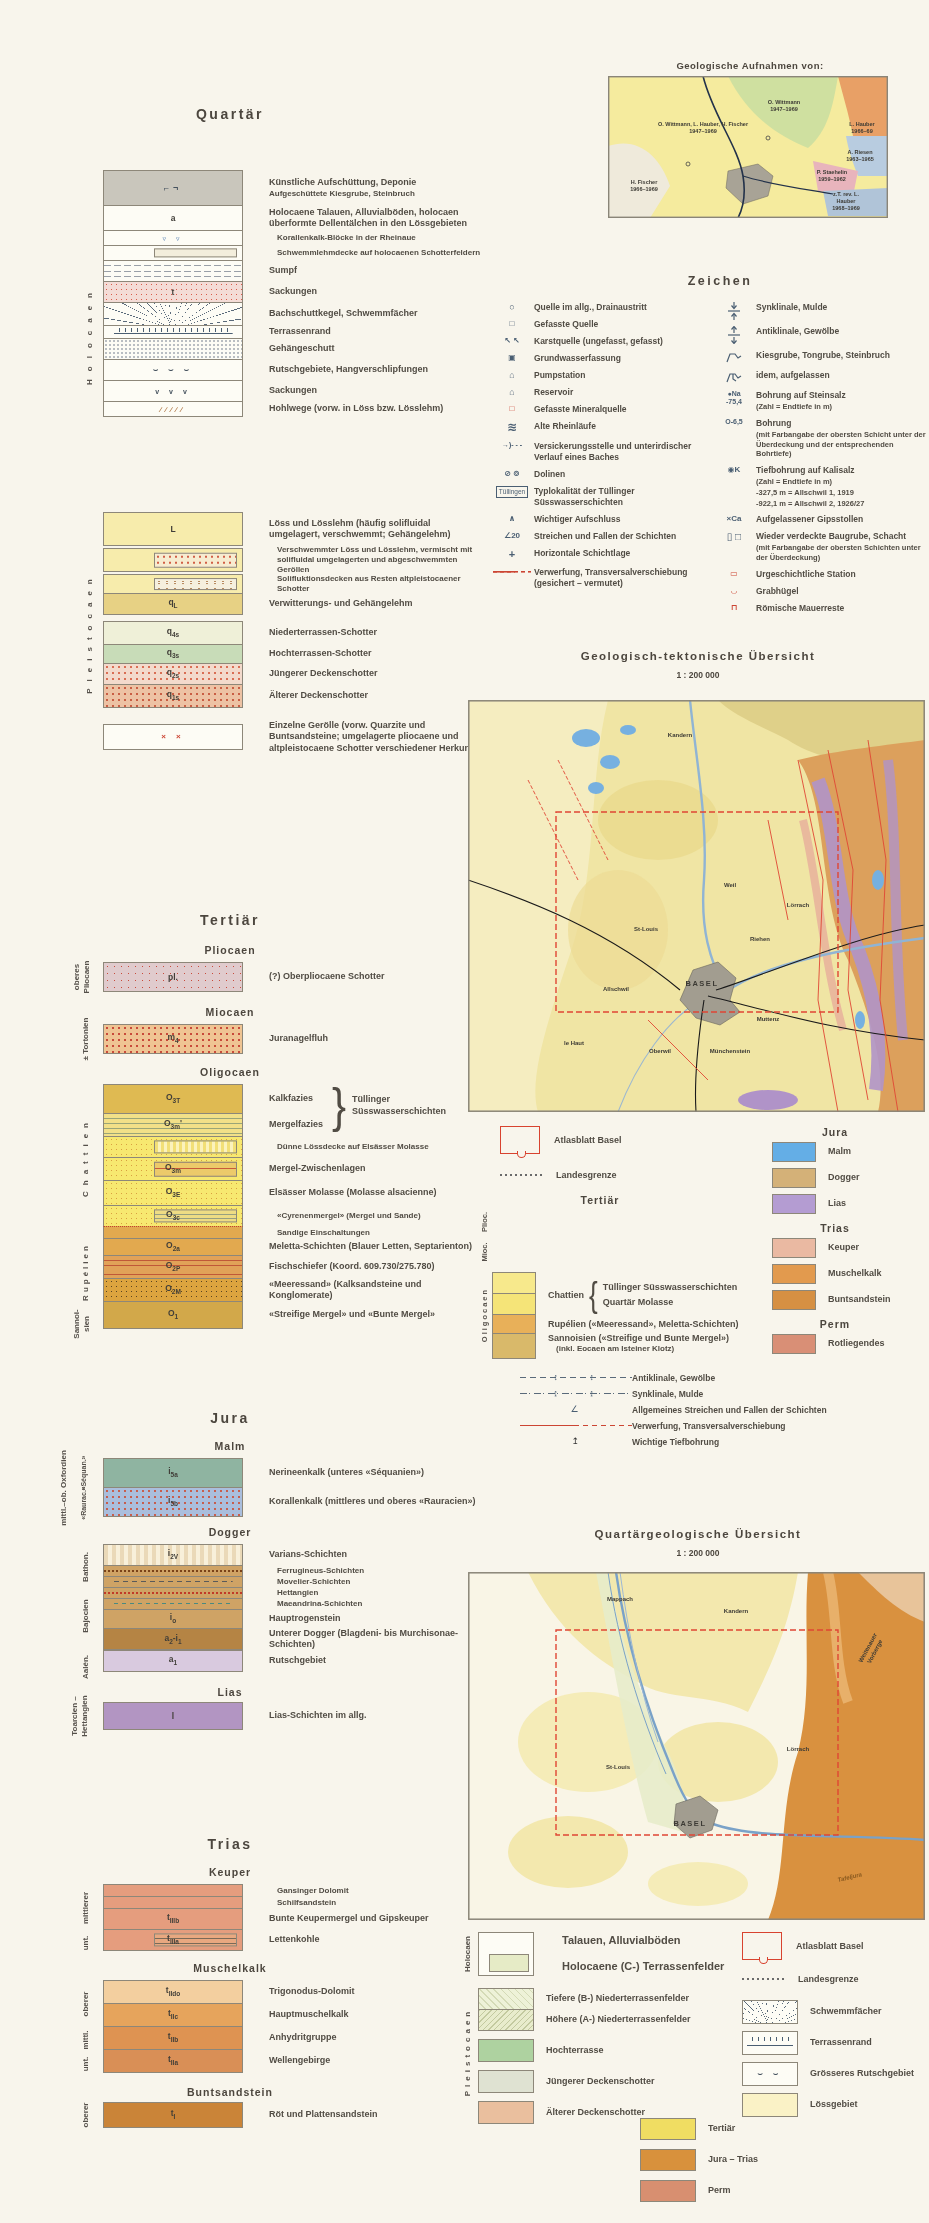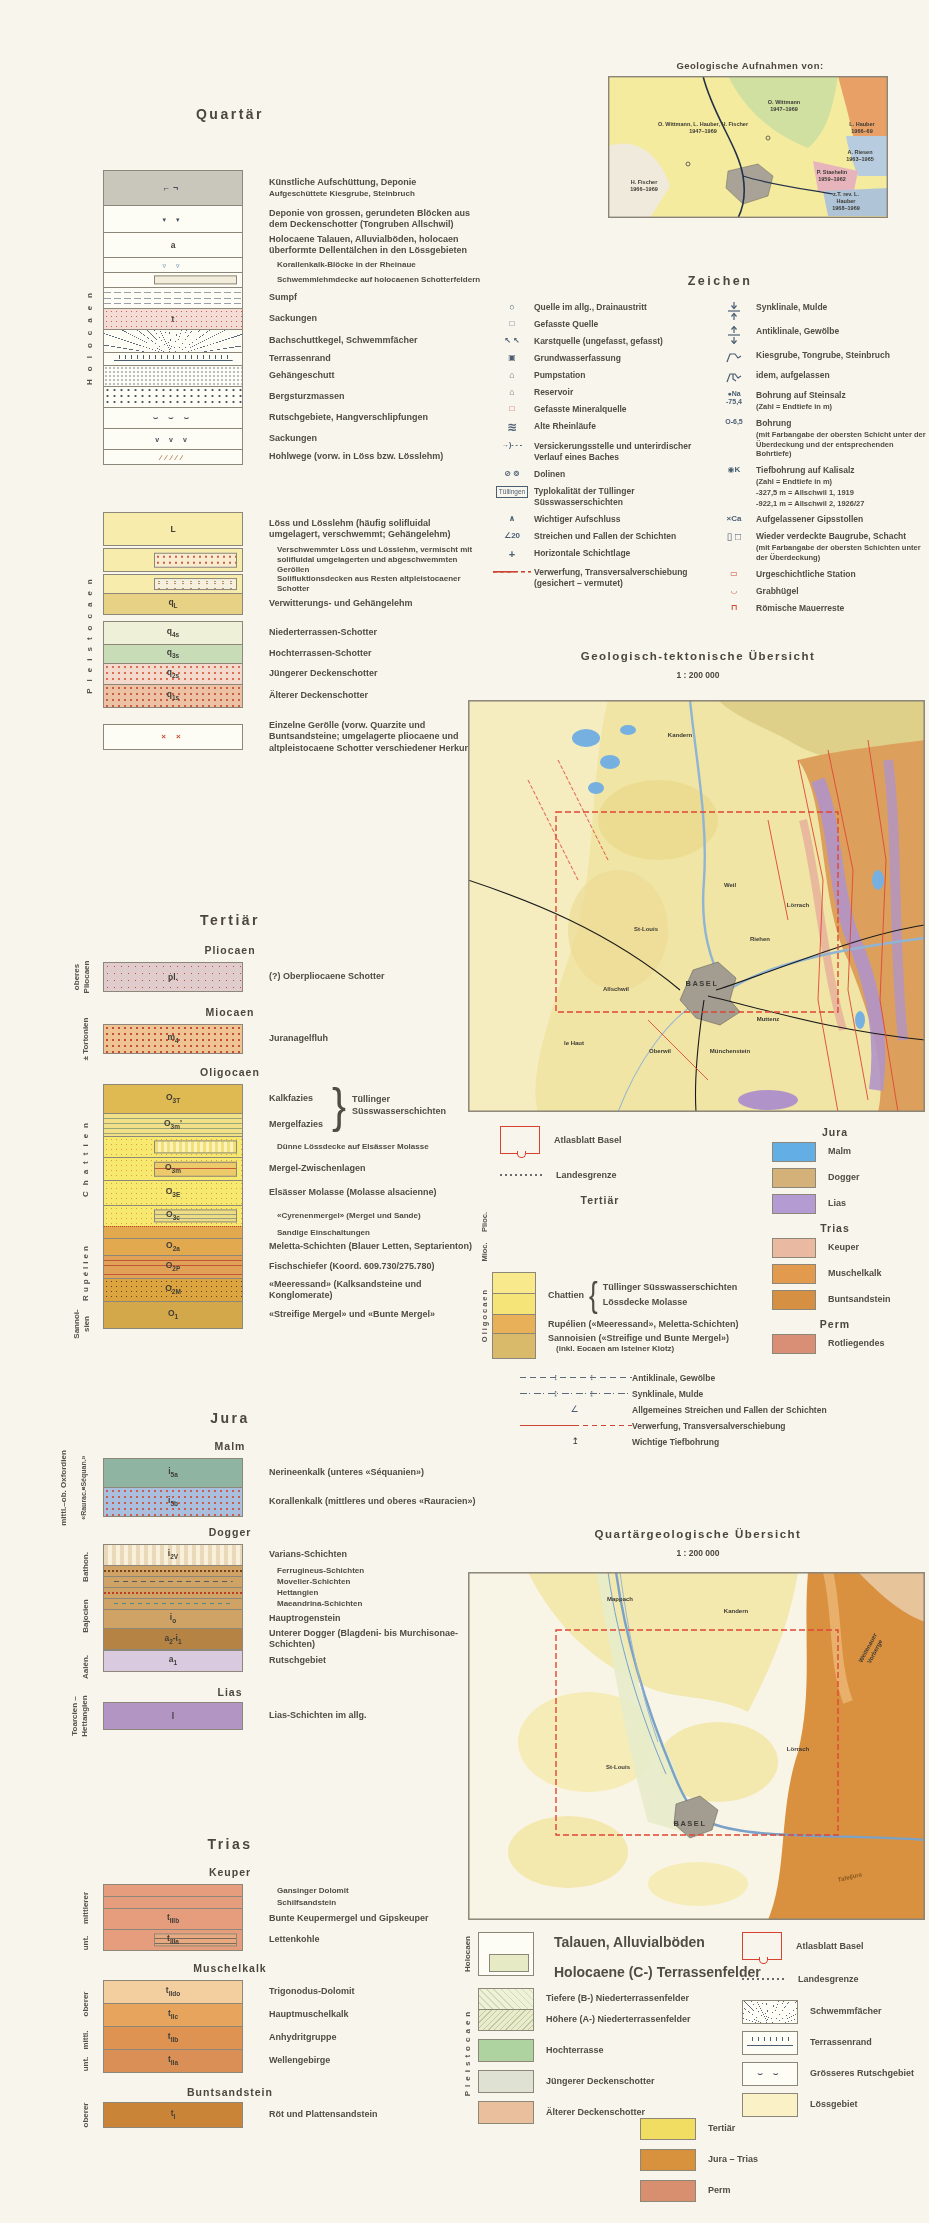--- a/index.html
+++ b/index.html
@@ -159,21 +159,21 @@
   .msym.fault{background-image:linear-gradient(90deg,#cc4533 0 58px,transparent 58px),
               repeating-linear-gradient(90deg,#cc4533 0 5px,transparent 5px 9px);
               background-size:100% 1.4px,100% 1.4px;background-repeat:no-repeat,repeat-x;background-position:center,center}
   .msym.bore::after{content:"↥";font-size:9px;color:#333;position:absolute;left:46%;top:0}
   .msym-lab{font-size:8.5px;font-weight:700}
 
   
   .hol-group{position:absolute;display:flex;align-items:flex-start}
   .hol-sw{width:56px;height:44px;border:1px solid #8d8779;position:relative;background:#fdfcf5;flex:none;box-sizing:border-box}
   .hol-bot{position:absolute;left:10px;right:4px;bottom:3px;height:18px;border:1px solid #8d8779;background:#e6ebc6;box-sizing:border-box}
-  .hol-labs{margin-left:20px;font-size:14px;font-weight:700;line-height:1.2}
+  .hol-labs{margin-left:28px;font-size:11px;font-weight:700;line-height:1.2}
   .hol-labs div:first-child{margin-top:2px}
   .hol-labs div:last-child{margin-top:13px}
 
   
   .vlabel{position:absolute;transform:translate(-50%,-50%) rotate(-90deg);font-size:8px;font-weight:700;
           color:#55504a;white-space:pre;text-align:center;line-height:1.2}
   .mapbox{position:absolute}
   .mapbox svg{position:absolute;left:0;top:0}
   .maplabel{position:absolute;font-size:6px;font-weight:700;color:#3c3a34;white-space:pre-line;text-align:center;line-height:1.3}
   .maplabel.bold{font-size:7.5px;letter-spacing:1.5px}
@@ -194,30 +194,20 @@
             <span class="glyph dk s9">⌐¬</span>
           </div>
         </div>
         <div class="lab">
           <div class="lab-main">Künstliche Aufschüttung, Deponie</div>
           <div class="lab-sub">Aufgeschüttete Kiesgrube, Steinbruch</div>
         </div>
       </div>
       <div class="strat-row">
         <div class="sw-cell">
-          <div class="sw sw-white" style="height: 28px;">
-            <span class="glyph dk s7">▾ ▾</span>
-          </div>
-        </div>
-        <div class="lab">
-          <div class="lab-main">Deponie von grossen, gerundeten Blöcken aus dem Deckenschotter (Tongruben Allschwil)</div>
-        </div>
-      </div>
-      <div class="strat-row">
-        <div class="sw-cell">
           <div class="sw sw-white" style="height: 26px;">
             <span class="code">a</span>
           </div>
         </div>
         <div class="lab">
           <div class="lab-main">Holocaene Talauen, Alluvialböden, holocaen überformte Dellentälchen in den Lössgebieten</div>
         </div>
       </div>
       <div class="strat-row">
         <div class="sw-cell">
@@ -272,28 +262,20 @@
         <div class="lab">
           <div class="lab-main">Terrassenrand</div>
         </div>
       </div>
       <div class="strat-row">
         <div class="sw-cell">
           <div class="sw sw-dots-fine" style="height: 22px;"></div>
         </div>
         <div class="lab">
           <div class="lab-main">Gehängeschutt</div>
-        </div>
-      </div>
-      <div class="strat-row">
-        <div class="sw-cell">
-          <div class="sw sw-dots-coarse" style="height: 22px;"></div>
-        </div>
-        <div class="lab">
-          <div class="lab-main">Bergsturzmassen</div>
         </div>
       </div>
       <div class="strat-row">
         <div class="sw-cell">
           <div class="sw sw-white" style="height: 22px;">
             <span class="glyph dk s8">⌣ ⌣ ⌣</span>
           </div>
         </div>
         <div class="lab">
           <div class="lab-main">Rutschgebiete, Hangverschlipfungen</div>
@@ -1122,21 +1104,21 @@
       <div style="height:22px;background:#f5e478"></div>
       <div style="height:20px;background:#e8b059"></div>
       <div style="height:26px;background:#d9b96a"></div>
     </div>
     <div class="oligo-labs">
       <div class="chatt-line">
         <span>Chattien</span>
         <span class="brace">{</span>
         <span class="chatt-two">
           <span>Tüllinger Süsswasserschichten</span><br>
-          <span>Lössdecke Molasse</span>
+          <span>Quartär Molasse</span>
         </span>
       </div>
       <div class="rup-line">Rupélien («Meeressand», Meletta-Schichten)</div>
       <div class="sann-line">Sannoisien («Streifige und Bunte Mergel»)</div>
       <div class="sann-sub">(inkl. Eocaen am Isteiner Klotz)</div>
     </div>
   </div>
   <div class="sub-title" style="left:770px;top:1126px;width:130px">Jura</div>
   <div class="strat-col legend-col col-gap" style="left:772px;top:1142px">
       <div class="strat-row">

